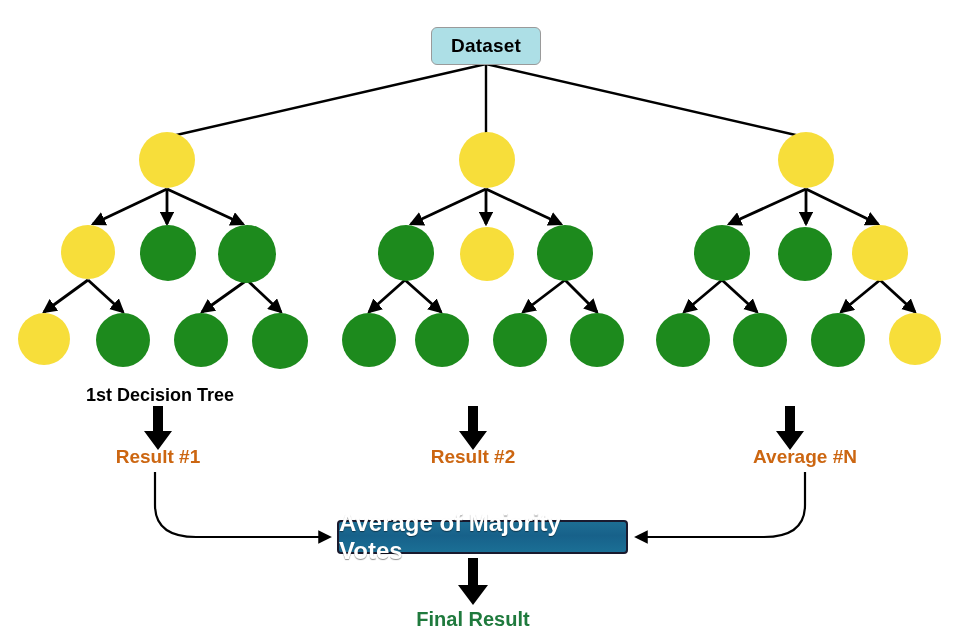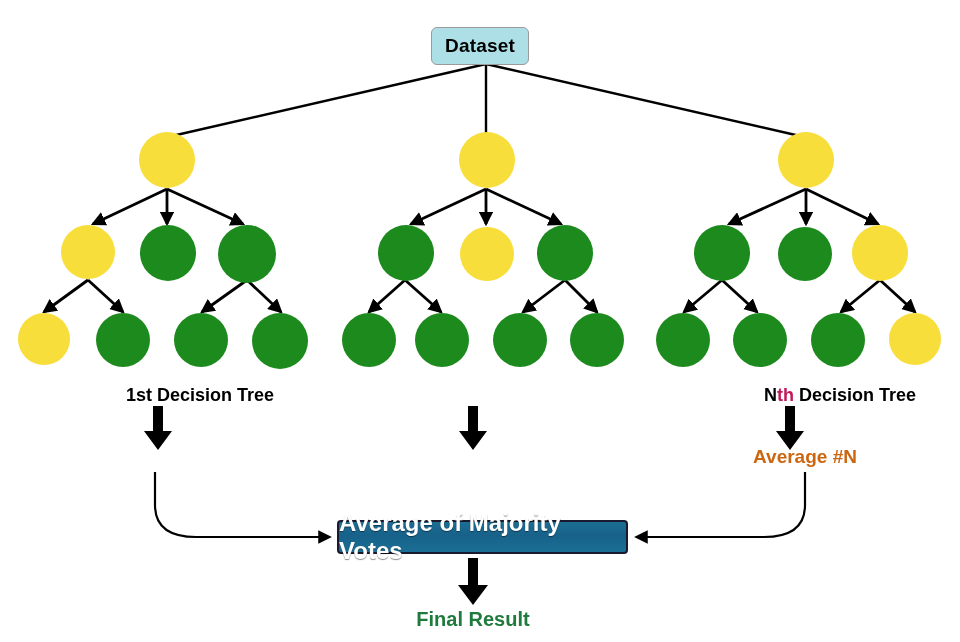--- a/index.html
+++ b/index.html
@@ -58,21 +58,21 @@
     font-size: 24px;
     text-shadow: 0 1px 1px rgba(0,0,0,0.45);
   }
   .caption {
     position: absolute;
     font-weight: bold;
     font-size: 18px;
     white-space: nowrap;
     text-align: center;
   }
-  .caption.tree-label { color: #000000; padding-left: 40px; }
+  .caption.tree-label { color: #000000; }
   .caption.result-label { color: #cc6611; font-size: 19px; }
   .caption.final-label { color: #1f7a3d; font-size: 20px; }
   .nth-accent { color: #c2185b; }
 </style>
 </head>
 <body>
 
 <div id="canvas">
 
   <svg id="edges" viewBox="0 0 960 642">
@@ -130,21 +130,21 @@
     <g stroke="#000000" stroke-width="2.2" fill="none">
       <path d="M 155 472 L 155 505 Q 155 537 196 537 L 330 537" marker-end="url(#arrowThin)"></path>
       <path d="M 805 472 L 805 505 Q 805 537 764 537 L 636 537" marker-end="url(#arrowThin)"></path>
     </g>
 
     <g fill="#000000">
       <path d="M 468 558 L 478 558 L 478 585 L 488 585 L 473 605 L 458 585 L 468 585 Z"></path>
     </g>
   </svg>
 
-  <div class="dataset-box" style="left:431px; top:27px; width:98px; height:38px;">
+  <div class="dataset-box" style="left:431px; top:27px; width:110px; height:38px;">
     <span>Dataset</span>
   </div>
 
   <div>
     <div class="node" style="left:139px; top:132px; width:56px; height:56px; background:#f7de3a;"></div>
 
     <div class="node" style="left:61px; top:225px; width:54px; height:54px; background:#f7de3a;"></div>
     <div class="node" style="left:140px; top:225px; width:56px; height:56px; background:#1d8a1d;"></div>
     <div class="node" style="left:218px; top:225px; width:58px; height:58px; background:#1d8a1d;"></div>
 
@@ -176,24 +176,27 @@
 
     <div class="node" style="left:656px; top:313px; width:54px; height:54px; background:#1d8a1d;"></div>
     <div class="node" style="left:733px; top:313px; width:54px; height:54px; background:#1d8a1d;"></div>
     <div class="node" style="left:811px; top:313px; width:54px; height:54px; background:#1d8a1d;"></div>
     <div class="node" style="left:889px; top:313px; width:52px; height:52px; background:#f7de3a;"></div>
   </div>
 
   <div class="caption tree-label" style="left:0px; top:385px; width:320px;">
     <span>1st Decision Tree</span>
   </div>
-  <div class="caption tree-label" style="left:640px; top:385px; width:320px;">
-    <span>N</span><span class="nth-accent">th</span><span> Decision Tree</span>
-  </div>
-
+
+  <div class="caption result-label" style="left:58px; top:446px; width:200px;">
+    <span>Result #1</span>
+  </div>
+  <div class="caption result-label" style="left:373px; top:446px; width:200px;">
+    <span>Result #2</span>
+  </div>
   <div class="caption result-label" style="left:705px; top:446px; width:200px;">
     <span>Average #N</span>
   </div>
 
   <div class="vote-box" style="left:337px; top:520px; width:291px; height:34px;">
     <span>Average of Majority Votes</span>
   </div>
 
   <div class="caption final-label" style="left:373px; top:608px; width:200px;">
     <span>Final Result</span>

